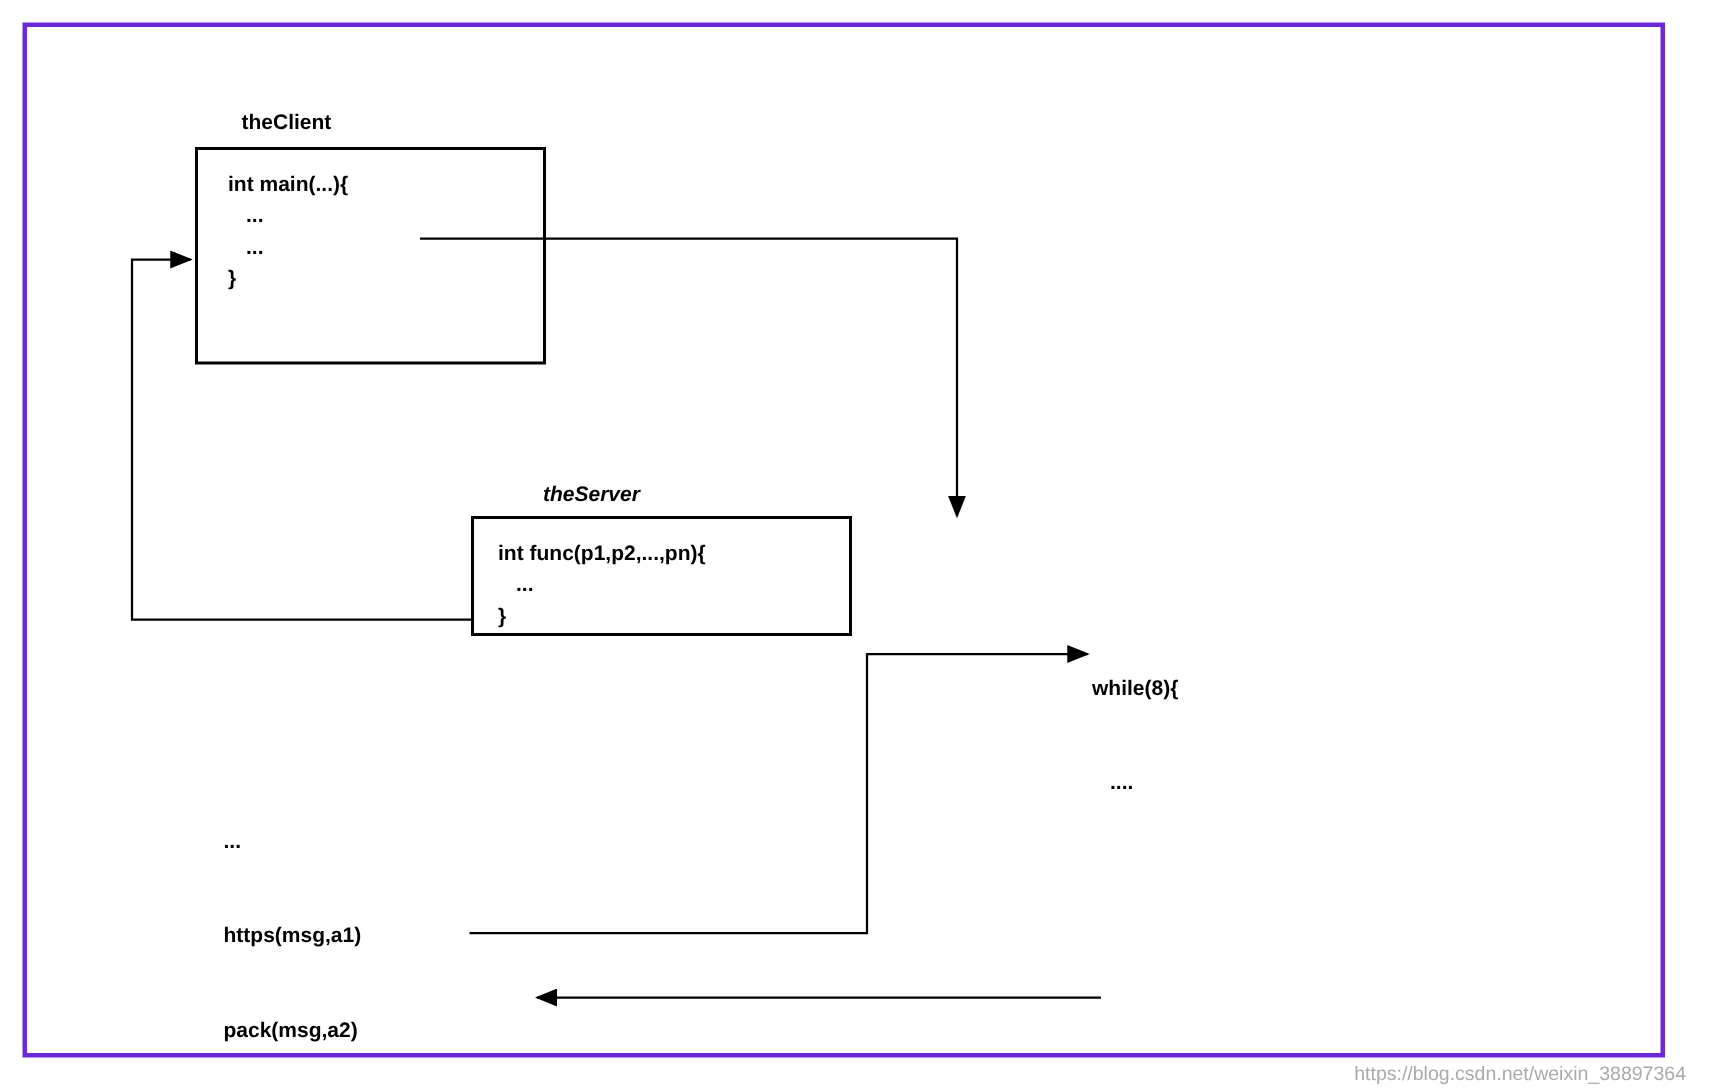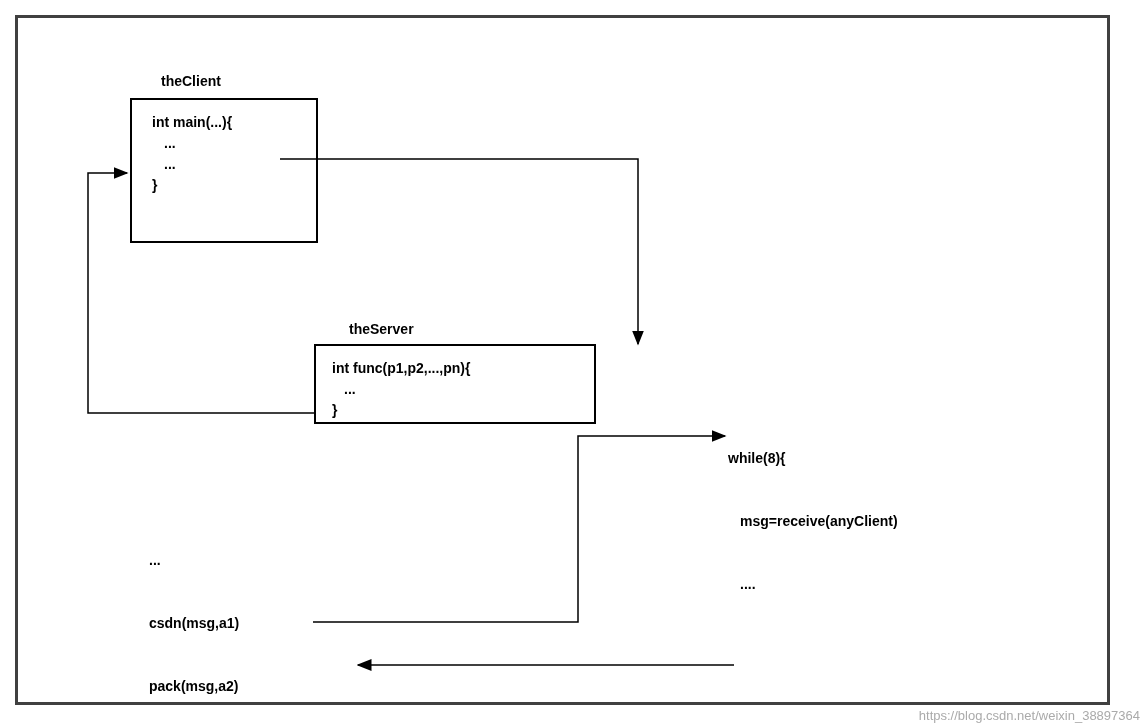--- a/index.html
+++ b/index.html
@@ -9,21 +9,21 @@
       width: 1146px;
       height: 727px;
       position: relative;
     }
     .outer-frame {
       position: absolute;
       left: 15px;
       top: 15px;
       width: 1095px;
       height: 690px;
-      border: 3px solid #404040;
+      border: 3px solid #6d28d9;
       background: #fff;
     }
     .label {
       position: absolute;
       font-weight: bold;
       font-size: 14px;
     }
     .box {
       position: absolute;
       border: 2px solid #000;
@@ -43,63 +43,62 @@
     svg.arrows {
       position: absolute;
       left: 0;
       top: 0;
       width: 100%;
       height: 100%;
       pointer-events: none;
     }
     .watermark {
       position: absolute;
-      right: 6px;
+      right: 22px;
       bottom: 4px;
       font-size: 13px;
       color: #aaa;
       font-family: Arial, sans-serif;
     }
   </style>
 </head>
 <body>
 
 <div class="outer-frame">
 
   <div class="label" style="left:143px; top:55px;">theClient</div>
 
-  <div class="box" style="left:112px; top:80px; width:188px; height:145px;padding-left:20px;">
+  <div class="box" style="left:112px; top:80px; width:234px; height:145px;padding-left:20px;">
     <div>int main(...){</div>
     <div class="indent">...</div>
     <div class="indent">...</div>
     <div>}</div>
   </div>
 
-  <div class="label" style="left:331px; top:303px;">theServer</div>
+  <div class="label" style="left:344px; top:303px;font-style:italic;">theServer</div>
 
-  <div class="box" style="left:296px; top:326px; width:282px; height:80px;">
+  <div class="box" style="left:296px; top:326px; width:254px; height:80px;">
     <div>int func(p1,p2,...,pn){</div>
     <div class="indent">...</div>
     <div>}</div>
   </div>
 
   <div class="code-block" style="left:131px; top:490px;">
     <div>...</div>
-    <div>csdn(msg,a1)</div>
+    <div>https(msg,a1)</div>
     <div>pack(msg,a2)</div>
     
     
     
     
     
   </div>
 
   <div class="code-block" style="left:710px; top:388px;">
     <div>while(8){</div>
-    <div class="indent">msg=receive(anyClient)</div>
     <div class="indent">....</div>
     
     
     
     
     
     
     <div class="indent"></div>
     
     

